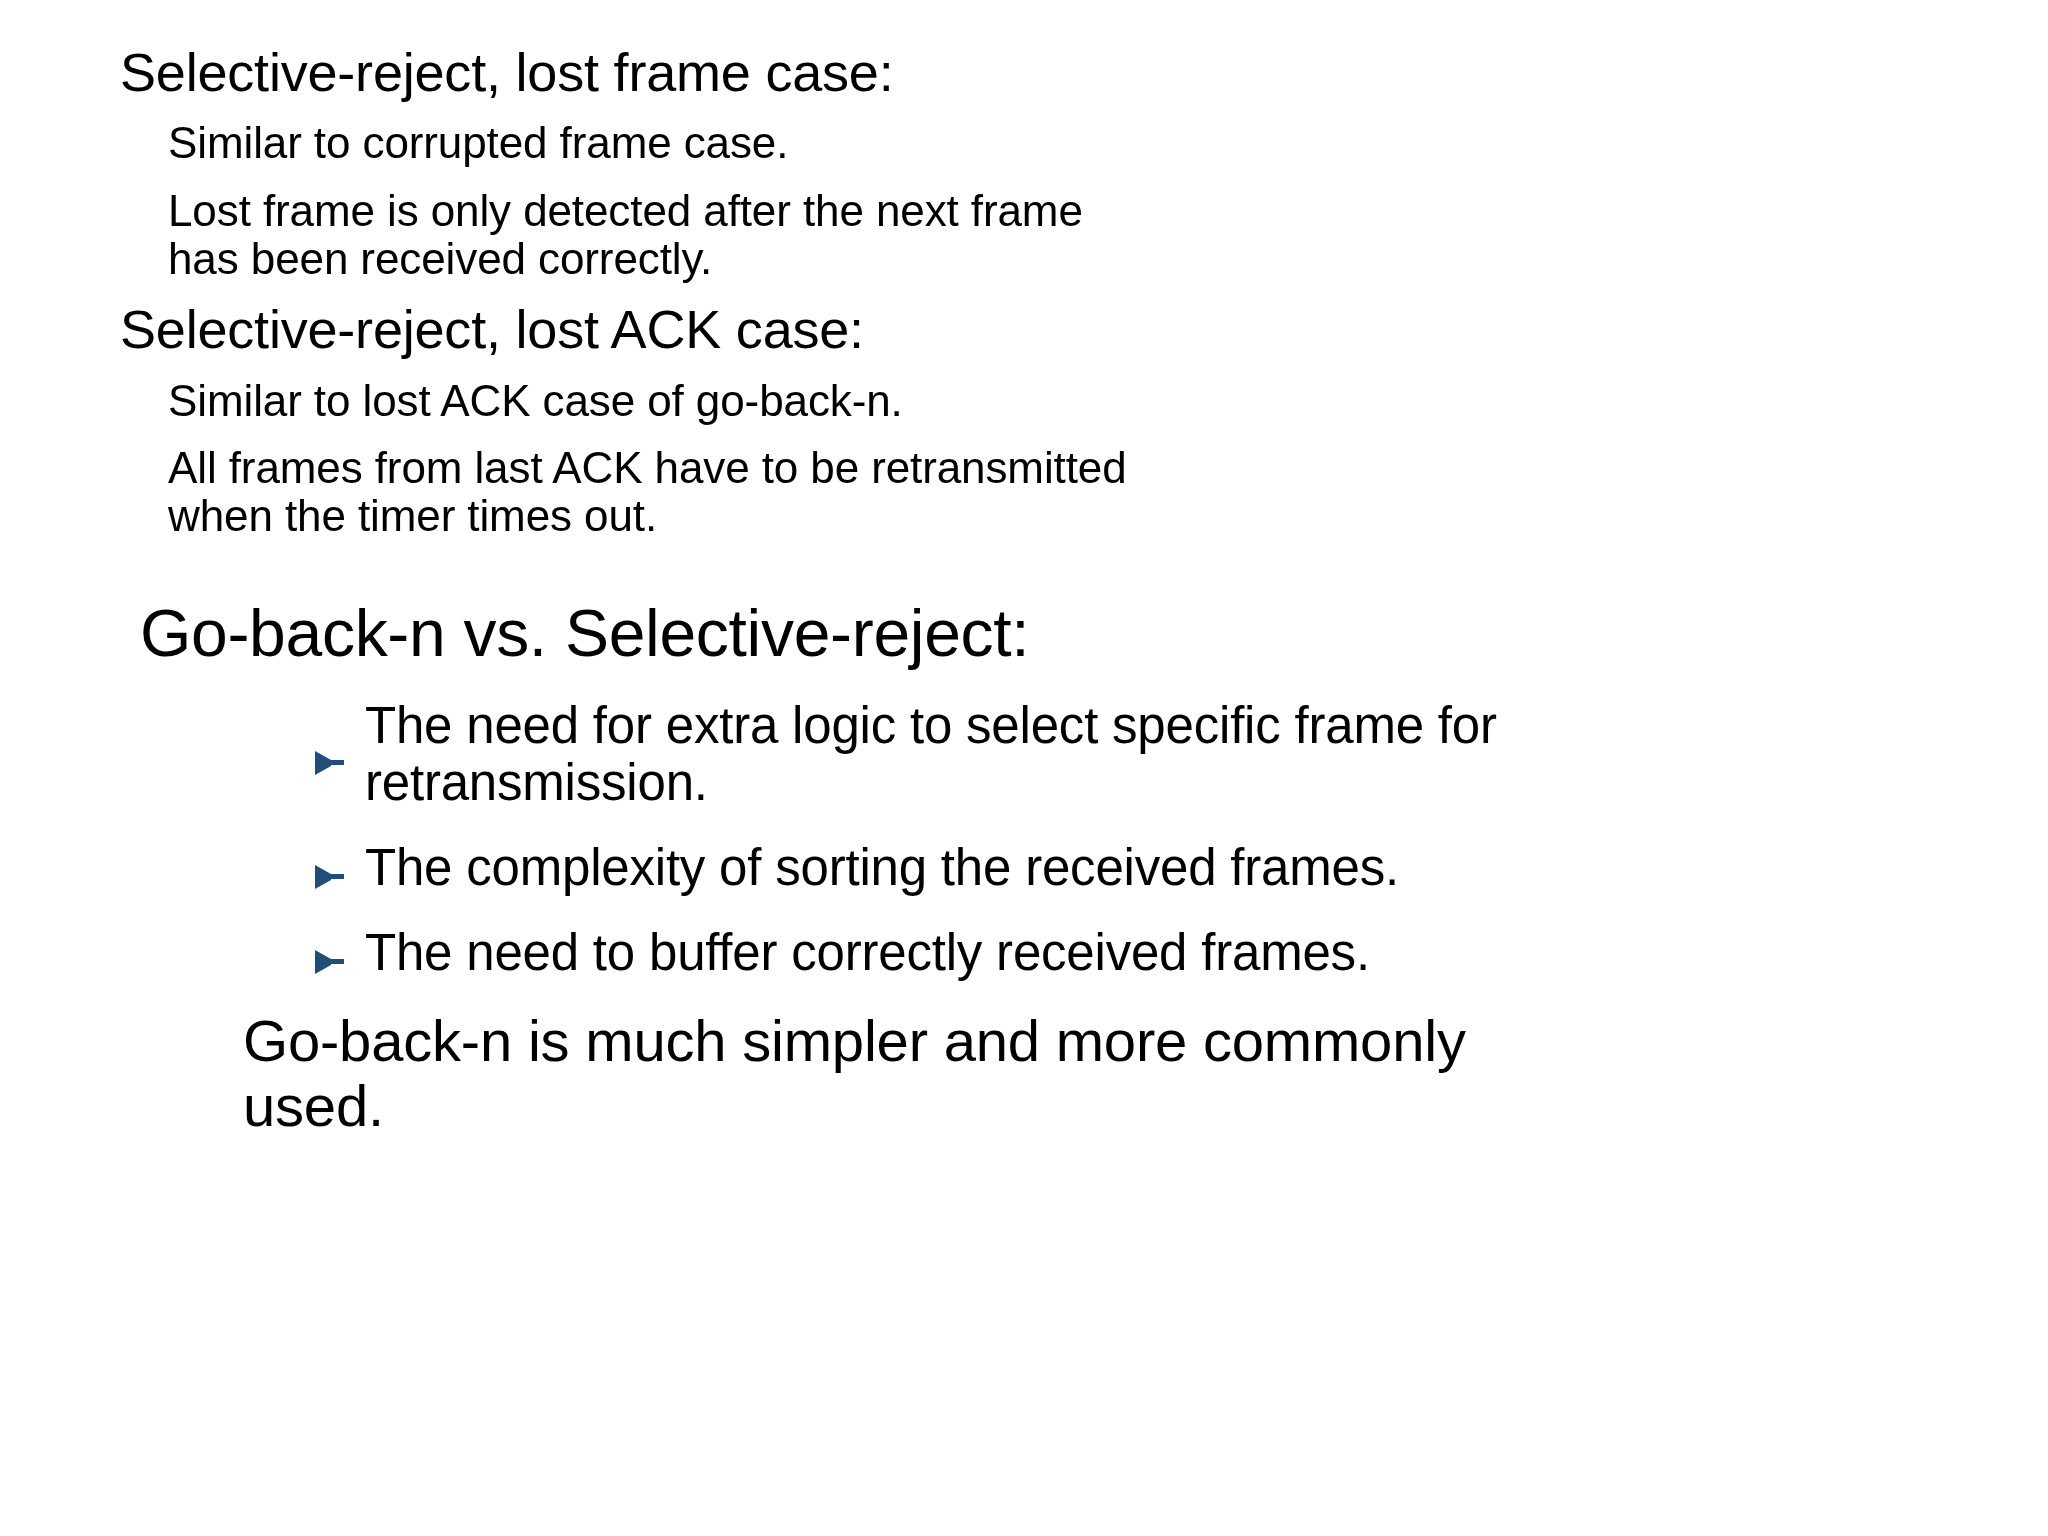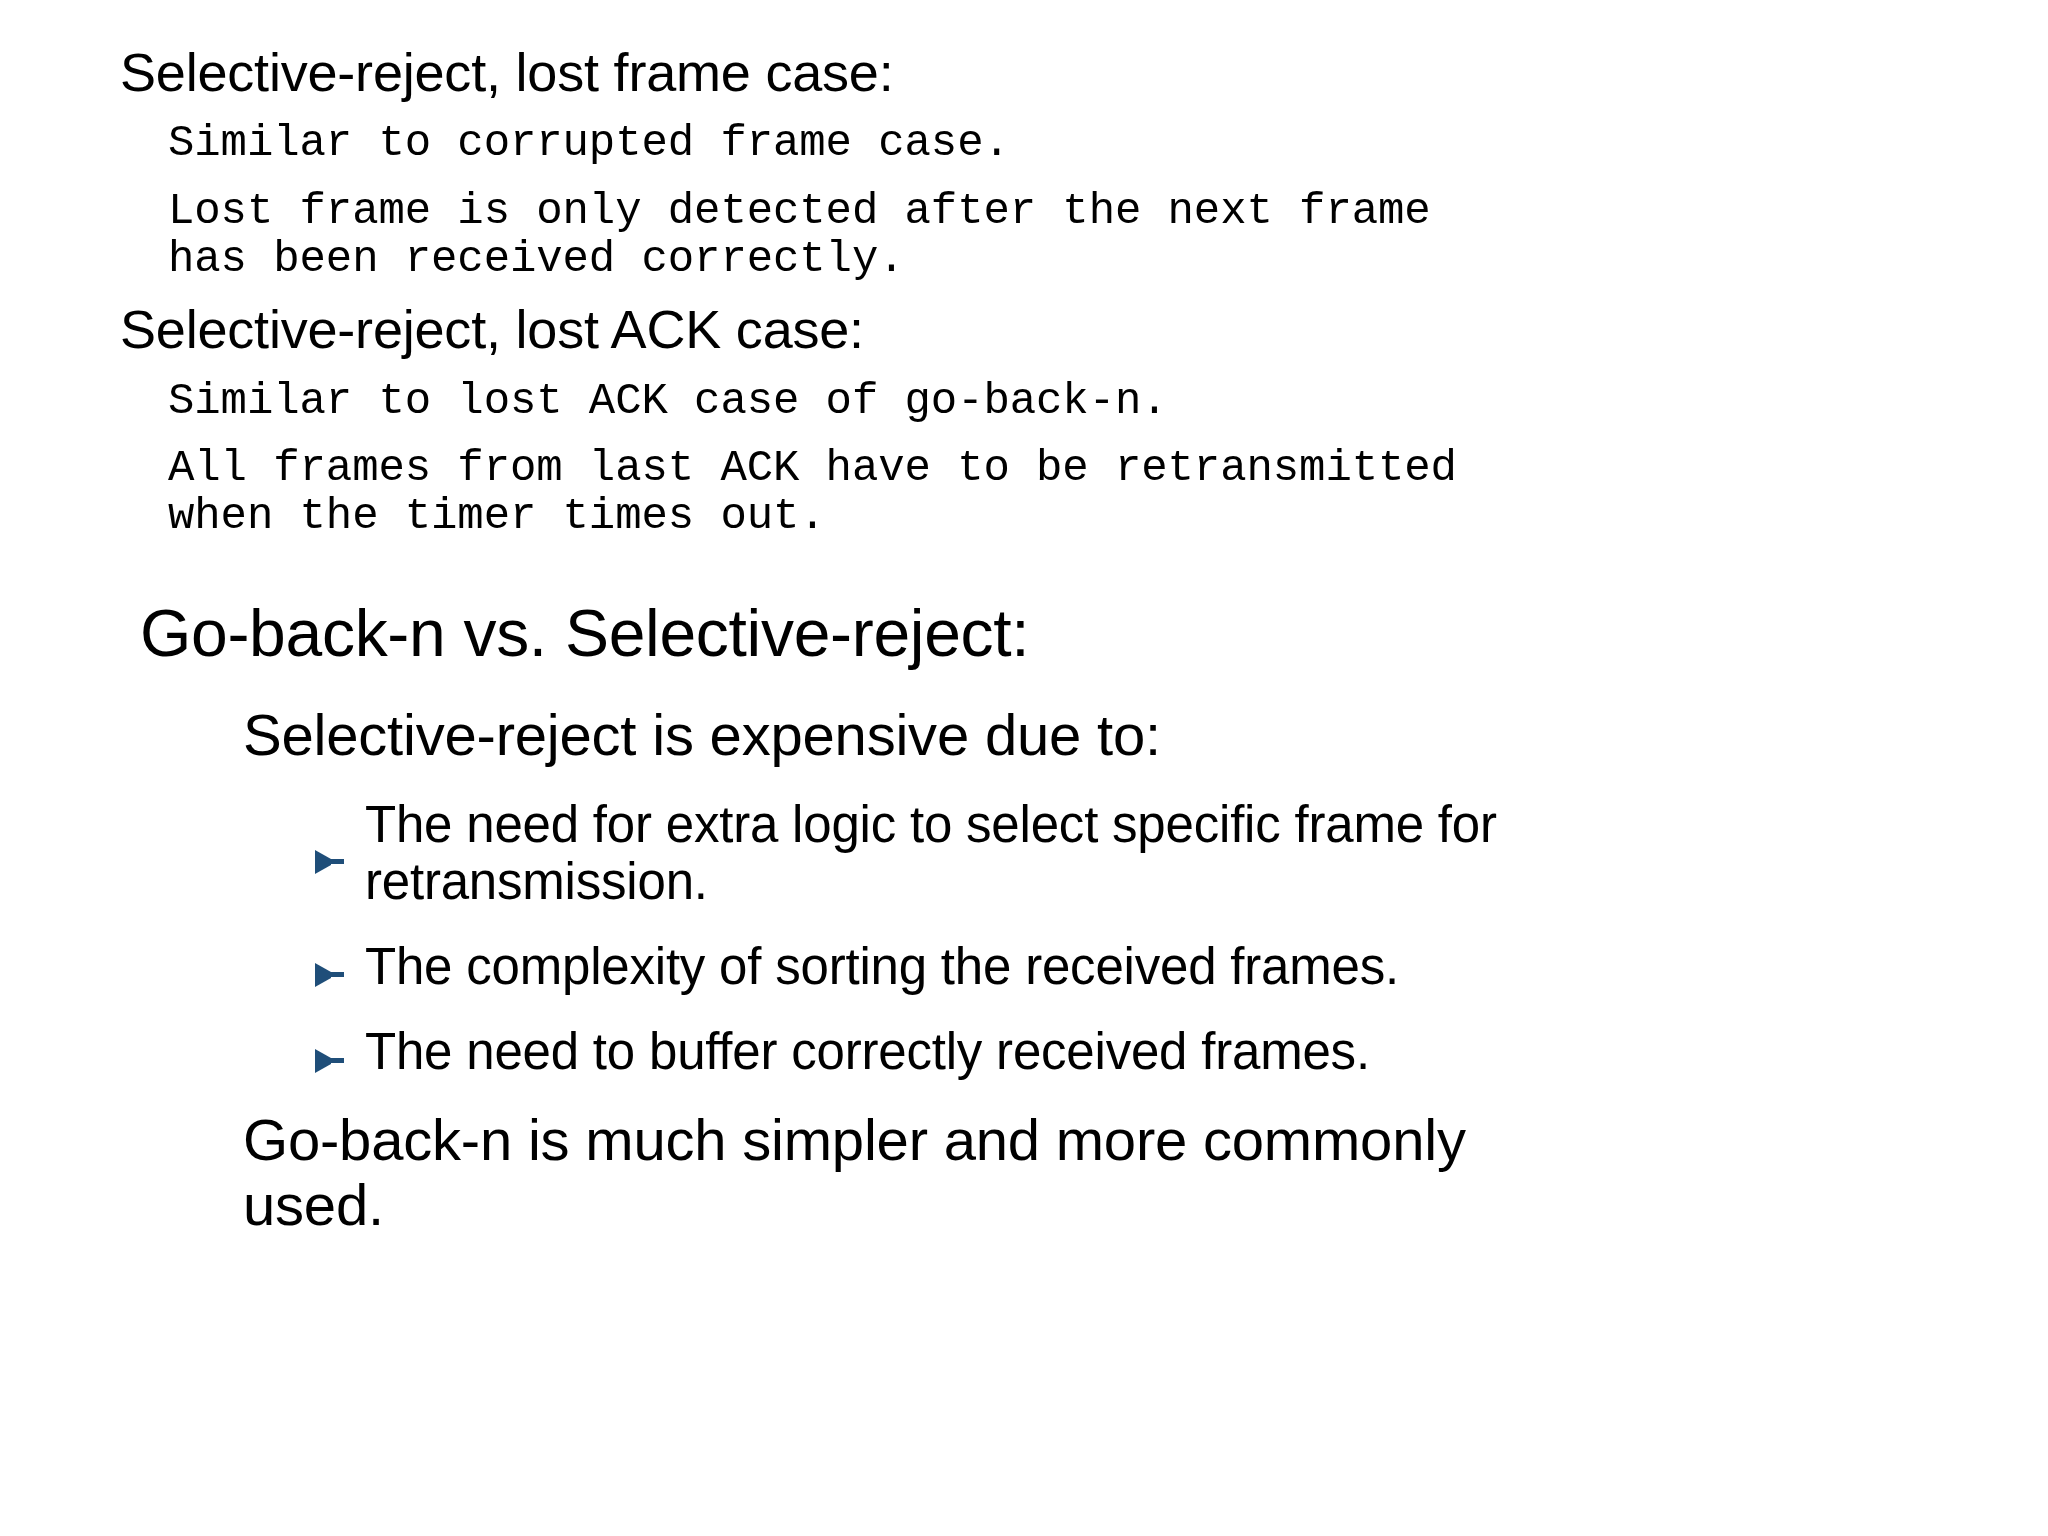--- a/index.html
+++ b/index.html
@@ -78,21 +78,20 @@
   }
   .lvl1 .marker { margin-top: 23px; margin-right: 34px; }
   .lvl1 .text {
     font-size: 54px;
     line-height: 1.06;
     letter-spacing: -0.2px;
   }
 
   .lvl2 {
     margin-left: 142px;
-    font-family: Liberation Mono, monospace;
   }
   .lvl2 .marker { margin-top: 18px; margin-right: 26px; }
   .lvl2 .text {
     font-size: 44px;
     line-height: 1.10;
     letter-spacing: -0.1px;
   }
 
   
   .lvl1b {
@@ -182,26 +181,20 @@
 when the timer times out.</span>
   </div>
 
   <div class="row lvl1b g-xl">
     <span class="marker">
       <span class="sq-lg"></span>
     </span>
     <span class="text">Go-back-n vs. Selective-reject:</span>
   </div>
 
-  <div class="row lvl2b g-xxl">
-    <span class="marker">
-      <span class="dot-lg"></span>
-    </span>
-    <span class="text">Selective-reject is expensive due to:</span>
-  </div>
 
   <div class="row lvl3 g-l">
     <span class="marker">
       <span class="tri">
         <svg width="30" height="26" viewBox="0 0 30 26" aria-hidden="true">
           <polygon points="0,1 16,10 16,16 0,25" fill="#1F4E79"></polygon>
           <rect x="15" y="10" width="14" height="5" fill="#1F4E79"></rect>
         </svg>
       </span>
     </span>

